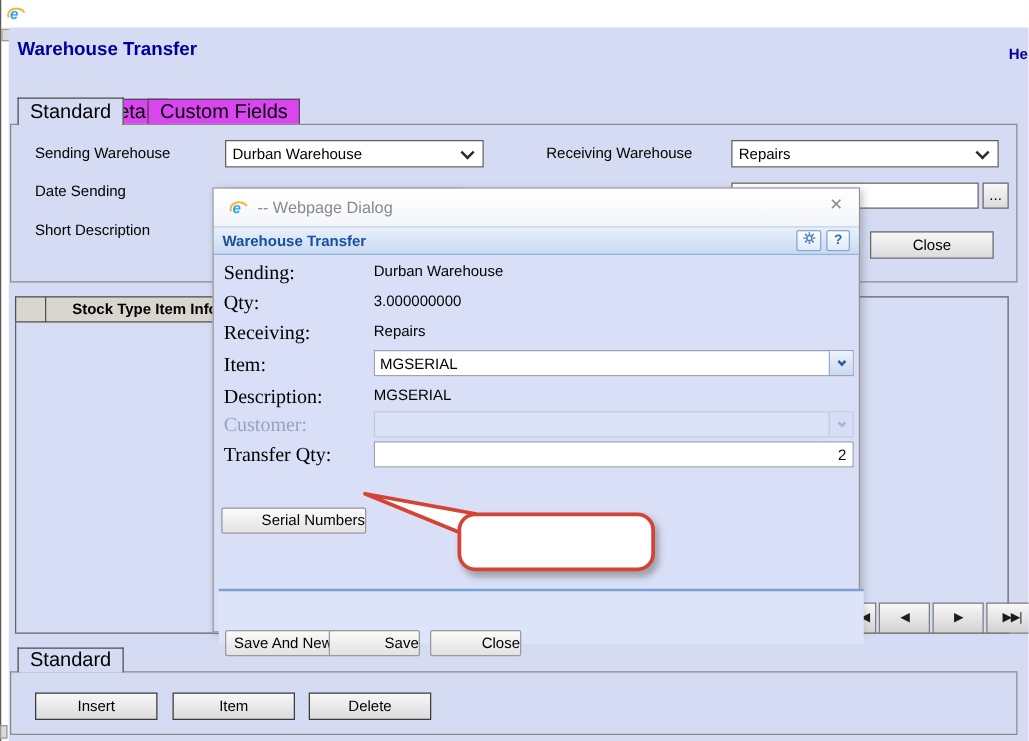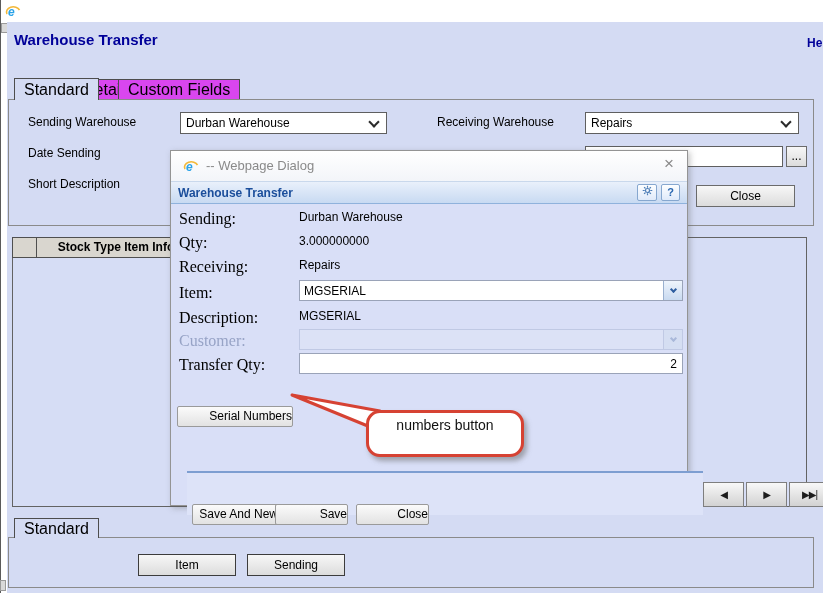--- a/index.html
+++ b/index.html
@@ -75,21 +75,21 @@
   .combo .ctxt { position:absolute; left:4px; top:3px; font-size:12px; }
   .combo .cbtn { position:absolute; right:0; top:0; width:19px; height:19px;
                  background:linear-gradient(#eef4fc,#c9daf0); border-left:1px solid #9ab0cf; }
   .combo .cchev { position:absolute; right:6px; top:6px; width:5px; height:5px;
                   border-right:2px solid #2f5fa0; border-bottom:2px solid #2f5fa0; transform:rotate(45deg); }
   .combo.disabled { background:#dce2f6; border:1px solid #c0c9e4; }
   .combo.disabled .cbtn { background:#d5def2; border-left:1px solid #c0c9e4; }
   .combo.disabled .cchev { border-color:#a9b8d9; }
   .dlg-input { position:absolute; left:128px; width:384px; height:21px; background:#fff; border:1px solid #9aa3b8;
                font-family:"Liberation Sans",sans-serif; font-size:12px; text-align:right; padding:0 5px; }
-  .dlg-footer { position:absolute; left:16px; top:320px; width:100%; height:44px;
+  .dlg-footer { position:absolute; left:4px; top:320px; width:100%; height:44px;
                 border-top:2px solid #7d9ed1; background:#dde3f8; }
   .dlg-btn { position:absolute; top:7px; height:21px; background:linear-gradient(#fbfbfb,#e2e2e2);
              border:1px solid #9a9a9a; border-radius:2px; font-size:12px; text-align:right; line-height:19px;margin-top:24px; }
 
   
   #callout { left:366px; top:410px; width:158px; height:47px; background:#fff;
              border:3px solid #d64233; border-radius:14px; z-index:12;
              box-shadow:3px 4px 5px rgba(110,110,110,.55);
              text-align:center; font-size:14px; line-height:19px; color:#111; padding-top:3px; }
   #tail { left:280px; top:383px; z-index:11; }
@@ -152,22 +152,23 @@
   <div class="abs gridhead" style="left:12px;width:25px;"></div>
   <div class="abs gridhead" style="left:36px;width:160px;">Stock Type Item Info</div>
 
   <div class="abs navbtn" style="left:661px;text-align:right;padding-right:5px;">|◀</div>
   <div class="abs navbtn" style="left:703px;width:41px;">◀</div>
   <div class="abs navbtn" style="left:746px;width:41px;">▶</div>
   <div class="abs navbtn" style="left:789px;width:41px;">▶▶|</div>
 
   <div class="abs tab active" id="tab-bottom" style="top:518px;height:20px;line-height:19px;">Standard</div>
   <div class="abs panel" id="panel2"></div>
+  <div class="btn btn-dark" style="left:28px;top:554px;width:98px;height:22px;line-height:20px;">Insert</div>
   <div class="btn btn-dark" style="left:138px;top:554px;width:98px;height:22px;line-height:20px;">Item</div>
-  <div class="btn btn-dark" style="left:247px;top:554px;width:98px;height:22px;line-height:20px;">Sending</div>
+  <div class="btn btn-dark" style="left:247px;top:554px;width:98px;height:22px;line-height:20px;">Delete</div>
 
   <div class="abs" id="dialog">
     <div class="dlg-titlebar">
       <span class="abs" style="left:12px;top:7px;width:16px;height:16px;">
         <svg width="16" height="16" viewBox="0 0 16 16">
           <path d="M2 11 A6.5 5 0 1 1 14.5 7" stroke="#f3b838" stroke-width="1.6" fill="none"></path>
           <text x="3" y="12.5" font-size="12" font-style="italic" font-weight="bold" fill="#2aa3e8" font-family="Liberation Sans, sans-serif">e</text>
         </svg>
       </span>
       <span class="dlg-title">-- Webpage Dialog</span>
@@ -223,16 +224,15 @@
       <div class="dlg-btn" style="left:5px;width:87px;">Save And New</div>
       <div class="dlg-btn" style="left:88px;width:73px;">Save</div>
       <div class="dlg-btn" style="left:169px;width:73px;">Close</div>
     </div>
   </div>
 
   <svg class="abs" id="tail" width="140" height="70" viewBox="0 0 140 70">
     <polygon points="12,12 122,57 100,28" fill="#ffffff" stroke="#d64233" stroke-width="3" stroke-linejoin="round"></polygon>
   </svg>
   <div class="abs" id="callout">
-    <div>numbers button</div>
   </div>
 
 </div>
 
 </body></html>

